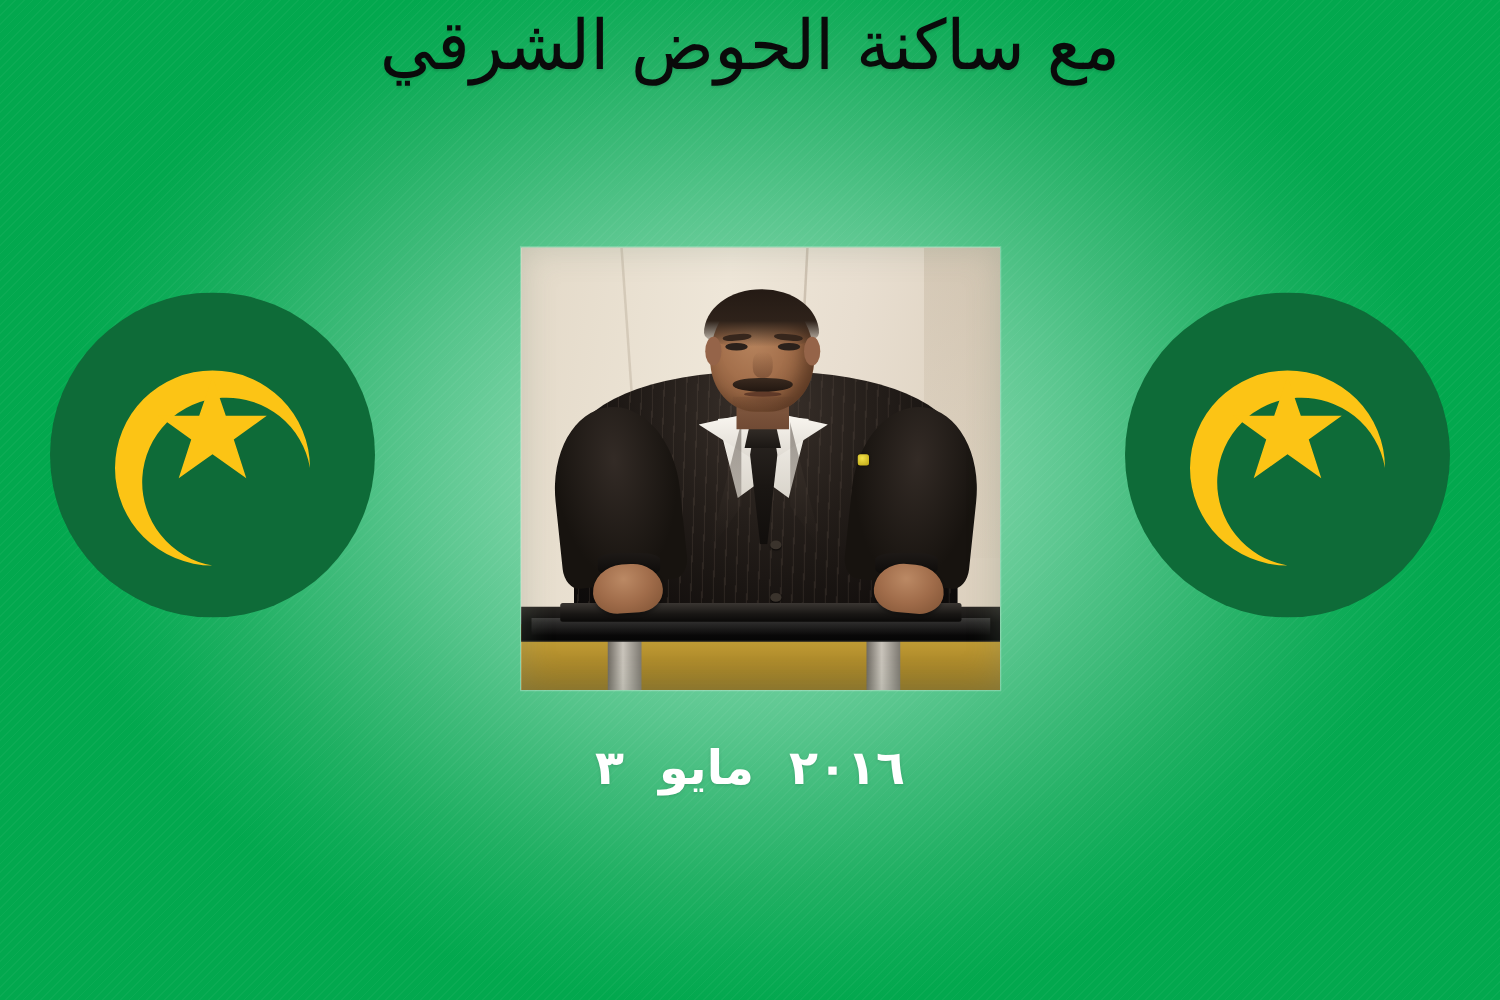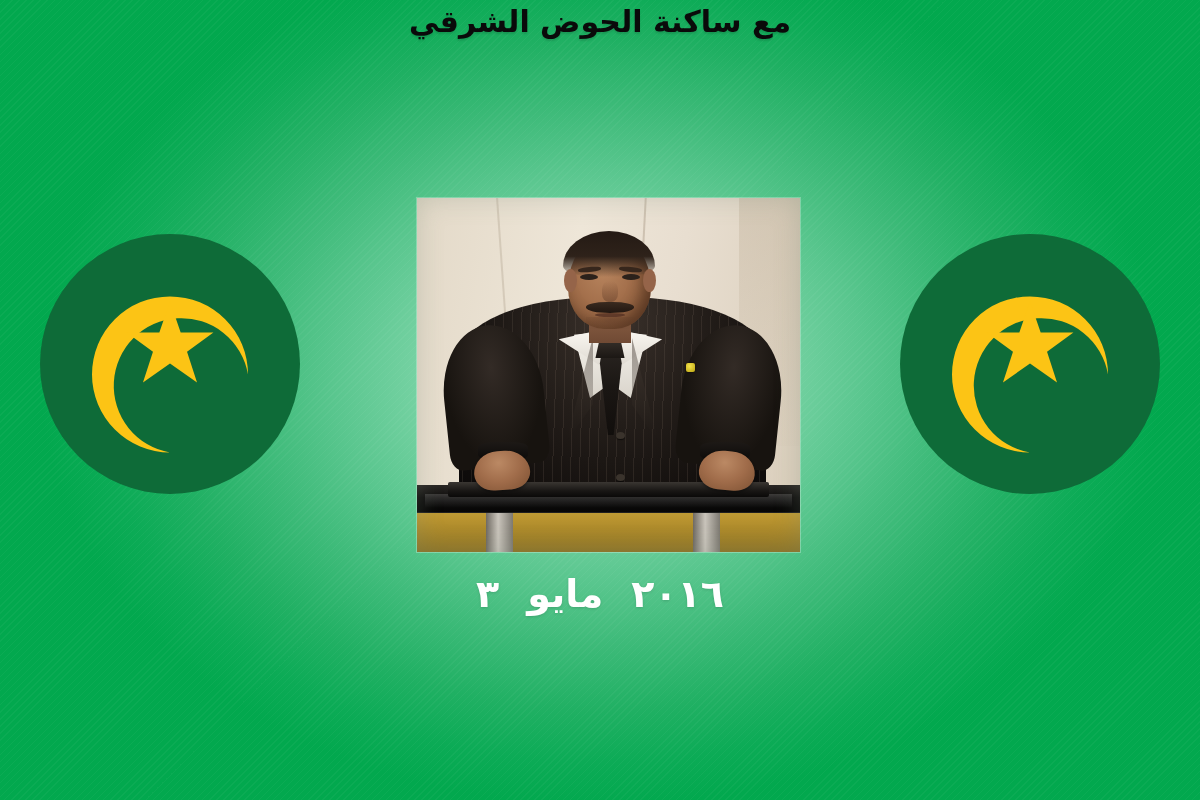--- a/index.html
+++ b/index.html
@@ -54,22 +54,22 @@
     display: block;
     font-size: 54px;
     font-weight: 700;
     line-height: 1.12;
     letter-spacing: -0.5px;
     padding-top: 8px;
     text-shadow: 0 2px 2px rgba(0,0,0,0.12);
   }
   .headline .line2 {
     display: block;
-    font-size: 30px;
-    font-weight: 700;
+    font-size: 55px;
+    font-weight: 400;
     line-height: 1.18;
     padding-top: 4px;
     text-shadow: 0 2px 2px rgba(0,0,0,0.12);
   }
 
   
   .emblem {
     position: absolute;
     width: 260px;
     height: 260px;
@@ -379,21 +379,21 @@
   .photo-vignette {
     position: absolute;
     inset: 0;
     box-shadow: inset 0 0 26px rgba(120,140,120,0.30);
     pointer-events: none;
   }
 
   
   .date {
     position: absolute;
-    top: 572px;
+    top: 592px;
     left: 0;
     width: 1200px;
     text-align: center;
     color: #ffffff;
     font-size: 38px;
     font-weight: 700;
     letter-spacing: 3px;
     z-index: 6;
     text-shadow: 0 1px 3px rgba(0,0,0,0.14);
   }

